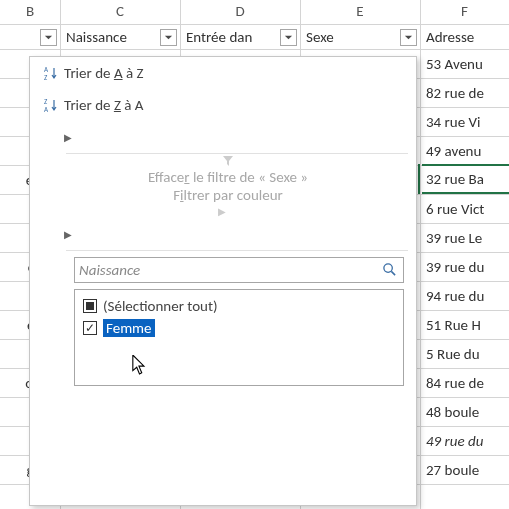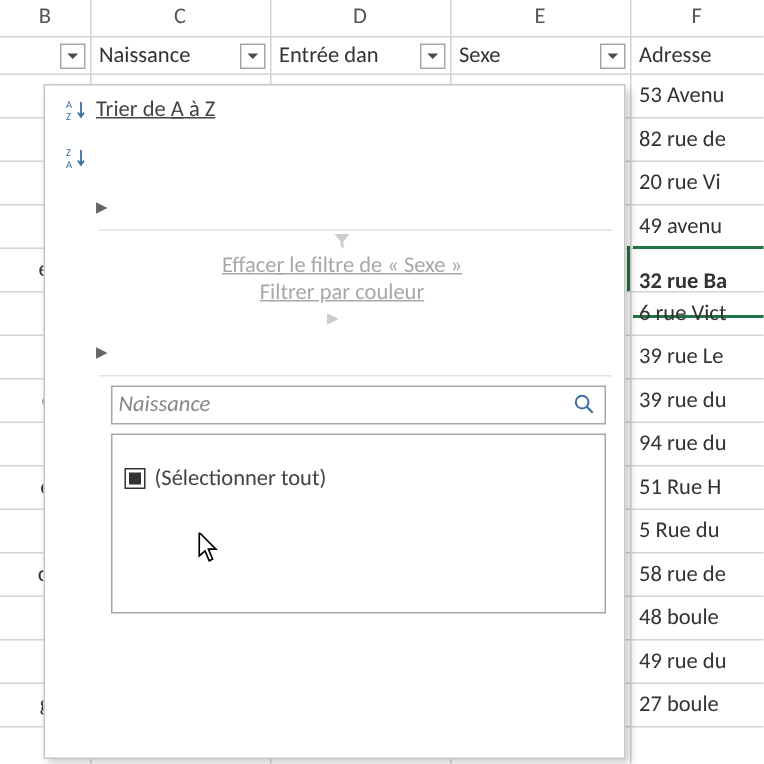--- a/index.html
+++ b/index.html
@@ -15,29 +15,29 @@
   .filter-btn { position: absolute; width: 17px; height: 17px; background: #fff; border: 1px solid #a6a6a6; display: flex; align-items: center; justify-content: center; }
   .filter-btn svg { width: 9px; height: 9px; fill: #4b4b4b; }
 
   .data-cell { position: absolute; height: 29px; display: flex; align-items: center; padding-left: 4px; color: #333; overflow: hidden; white-space: nowrap; }
 
   .menu { position: absolute; left: 29px; top: 56px; width: 388px; height: 450px; background: #fff; border: 1px solid #c6c6c6; box-shadow: 3px 3px 6px rgba(0,0,0,0.2); }
   .menu-item { height: 32px; display: flex; align-items: center; padding-left: 10px; color: #444; font-size: 15px; }
   .menu-item.disabled { color: #a8a8a8; flex-direction: column; }
   .menu-icon { width: 24px; display: flex; justify-content: center; align-items: center; font-size: 12px; color: #3b6ea5; }
   .menu-icon.disabled { color: #bbb; }
-  .menu-label { flex: 1; text-decoration: underline; }
+  .menu-label { flex: 1; }
   .menu-arrow { width: 20px; color: #666; font-size: 10px; }
   .menu-sep { height: 1px; background: #e1e1e1; margin-left: 36px; margin-right: 8px; }
   .ul { text-decoration: underline; }
 
   .search-box { margin: 6px 12px 6px 44px; height: 26px; border: 1px solid #a6a6a6; display: flex; align-items: center; padding: 0 4px; font-style: italic; color: #888; position: relative; }
   .search-box svg { position: absolute; right: 6px; top: 4px; width: 15px; height: 15px; }
 
-  .check-panel { margin: 4px 12px 8px 44px; border: 1px solid #a6a6a6; height: 120px; padding: 18px 8px; }
+  .check-panel { margin: 4px 12px 8px 44px; border: 1px solid #a6a6a6; height: 97px; padding: 5px 8px; }
   .check-row { height: 22px; display: flex; align-items: center; font-size: 15px; }
   .chk { width: 14px; height: 14px; border: 1px solid #333; margin-right: 6px; display: inline-flex; align-items: center; justify-content: center; font-size: 11px; line-height: 1; background:#fff; }
   .chk.partial::after { content:""; width:8px; height:8px; background:#333; }
   .chk.checked::after { content:"✓"; color:#333; font-size:12px; }
   .sel-label { background:#0a63c1; color:#fff; padding: 0 3px; }
 
   .cursor { position: absolute; width: 15px; height: 20px; pointer-events: none; }
 </style>
 </head>
 <body>
@@ -87,27 +87,27 @@
 
   <div id="data-rows">
       <div class="row-line" style="top: 78px;"></div>
       <div class="data-cell" style="left: 0px; width: 60px; top: 49px; justify-content: flex-end; padding-right: 4px;"></div>
       <div class="data-cell" style="left: 422px; width: 87px; top: 49px;">53 Avenu</div>
       <div class="row-line" style="top: 107px;"></div>
       <div class="data-cell" style="left: 0px; width: 60px; top: 78px; justify-content: flex-end; padding-right: 4px;"></div>
       <div class="data-cell" style="left: 422px; width: 87px; top: 78px;">82 rue de</div>
       <div class="row-line" style="top: 136px;"></div>
       <div class="data-cell" style="left: 0px; width: 60px; top: 107px; justify-content: flex-end; padding-right: 4px;">ndri</div>
-      <div class="data-cell" style="left: 422px; width: 87px; top: 107px;">20 rue Vi</div>
+      <div class="data-cell" style="left: 422px; width: 87px; top: 107px;">34 rue Vi</div>
       <div class="row-line" style="top: 165px;"></div>
       <div class="data-cell" style="left: 0px; width: 60px; top: 136px; justify-content: flex-end; padding-right: 4px;">mi</div>
       <div class="data-cell" style="left: 422px; width: 87px; top: 136px;">49 avenu</div>
       <div class="row-line" style="top: 194px;"></div>
       <div class="data-cell" style="left: 0px; width: 60px; top: 165px; justify-content: flex-end; padding-right: 4px;">emie</div>
-      <div class="data-cell" style="left: 422px; width: 87px; top: 164px; border-top: 2px solid rgb(33, 115, 70); border-bottom: 2px solid rgb(33, 115, 70); height: 48px; font-weight: bold;">32 rue Ba</div>
+      <div class="data-cell" style="left: 422px; width: 87px; top: 164px; border-top: 2px solid rgb(33, 115, 70); border-bottom: 2px solid rgb(33, 115, 70); height: 30px;">32 rue Ba</div>
       <div style="position: absolute; left: 418px; top: 164px; width: 4px; height: 30px; border-left: 2px solid rgb(33, 115, 70);"></div>
       <div class="row-line" style="top: 223px;"></div>
       <div class="data-cell" style="left: 0px; width: 60px; top: 194px; justify-content: flex-end; padding-right: 4px;">bie</div>
       <div class="data-cell" style="left: 422px; width: 87px; top: 194px;">6 rue Vict</div>
       <div class="row-line" style="top: 252px;"></div>
       <div class="data-cell" style="left: 0px; width: 60px; top: 223px; justify-content: flex-end; padding-right: 4px;">er</div>
       <div class="data-cell" style="left: 422px; width: 87px; top: 223px;">39 rue Le</div>
       <div class="row-line" style="top: 281px;"></div>
       <div class="data-cell" style="left: 0px; width: 60px; top: 252px; justify-content: flex-end; padding-right: 4px;">celle</div>
       <div class="data-cell" style="left: 422px; width: 87px; top: 252px;">39 rue du</div>
@@ -115,27 +115,27 @@
       <div class="data-cell" style="left: 0px; width: 60px; top: 281px; justify-content: flex-end; padding-right: 4px;">e</div>
       <div class="data-cell" style="left: 422px; width: 87px; top: 281px;">94 rue du</div>
       <div class="row-line" style="top: 339px;"></div>
       <div class="data-cell" style="left: 0px; width: 60px; top: 310px; justify-content: flex-end; padding-right: 4px;">esbo</div>
       <div class="data-cell" style="left: 422px; width: 87px; top: 310px;">51 Rue H</div>
       <div class="row-line" style="top: 368px;"></div>
       <div class="data-cell" style="left: 0px; width: 60px; top: 339px; justify-content: flex-end; padding-right: 4px;">nna</div>
       <div class="data-cell" style="left: 422px; width: 87px; top: 339px;">5 Rue du</div>
       <div class="row-line" style="top: 397px;"></div>
       <div class="data-cell" style="left: 0px; width: 60px; top: 368px; justify-content: flex-end; padding-right: 4px;">ouna</div>
-      <div class="data-cell" style="left: 422px; width: 87px; top: 368px;">58 rue de</div>
+      <div class="data-cell" style="left: 422px; width: 87px; top: 368px;">84 rue de</div>
       <div class="row-line" style="top: 426px;"></div>
       <div class="data-cell" style="left: 0px; width: 60px; top: 397px; justify-content: flex-end; padding-right: 4px;">us</div>
       <div class="data-cell" style="left: 422px; width: 87px; top: 397px;">48 boule</div>
       <div class="row-line" style="top: 455px;"></div>
       <div class="data-cell" style="left: 0px; width: 60px; top: 426px; justify-content: flex-end; padding-right: 4px;">ne</div>
-      <div class="data-cell" style="left: 422px; width: 87px; top: 426px;">49 rue du</div>
+      <div class="data-cell" style="left: 422px; width: 87px; top: 426px; font-style: italic;">49 rue du</div>
       <div class="row-line" style="top: 484px;"></div>
       <div class="data-cell" style="left: 0px; width: 60px; top: 455px; justify-content: flex-end; padding-right: 4px;">geau</div>
       <div class="data-cell" style="left: 422px; width: 87px; top: 455px;">27 boule</div>
     </div>
 </div>
 
 <div class="menu">
   <div class="menu-item">
     <span class="menu-icon">
         <svg width="16" height="16" viewBox="0 0 16 16">
@@ -147,20 +147,21 @@
     <span class="menu-label"><span>Trier de </span><span class="ul">A</span><span> à Z</span></span>
   </div>
   <div class="menu-item">
     <span class="menu-icon">
         <svg width="16" height="16" viewBox="0 0 16 16">
           <text x="0" y="7" font-size="7" fill="#3b6ea5">Z</text>
           <text x="0" y="15" font-size="7" fill="#3b6ea5">A</text>
           <path d="M10 3 L10 12 M8 10 L10 13 L12 10" stroke="#3b6ea5" stroke-width="1.2" fill="none"></path>
         </svg>
       </span>
+    <span class="menu-label"><span>Trier de </span><span class="ul">Z</span><span> à A</span></span>
   </div>
   <div class="menu-item">
     <span class="menu-icon"></span>
     <span class="menu-arrow">▶</span>
   </div>
   <div class="menu-sep"></div>
   <div class="menu-item disabled">
     <span class="menu-icon disabled">
         <svg width="14" height="14" viewBox="0 0 14 14">
           <path d="M2 2 L12 2 L8 7 L8 12 L6 10 L6 7 Z" fill="#ccc"></path>
@@ -185,18 +186,22 @@
         <circle cx="6.5" cy="6.5" r="4.5" stroke="#3b6ea5" stroke-width="1.4" fill="none"></circle>
         <line x1="10" y1="10" x2="14" y2="14" stroke="#3b6ea5" stroke-width="1.6"></line>
       </svg>
   </div>
 
   <div class="check-panel">
     <div class="check-row">
       <span class="chk partial"></span>
       <span>(Sélectionner tout)</span>
     </div>
+    <div class="check-row">
+      <span class="chk checked"></span>
+      <span class="sel-label">Femme</span>
+    </div>
   </div>
 </div>
 
 <svg class="cursor" style="left:132px;top:355px" viewBox="0 0 12 18">
     <path d="M0 0 L0 14 L3.5 11 L6 17 L8 16 L5.5 10 L10 10 Z" fill="#fff" stroke="#000" stroke-width="1"></path>
   </svg>
 
 </body></html>

